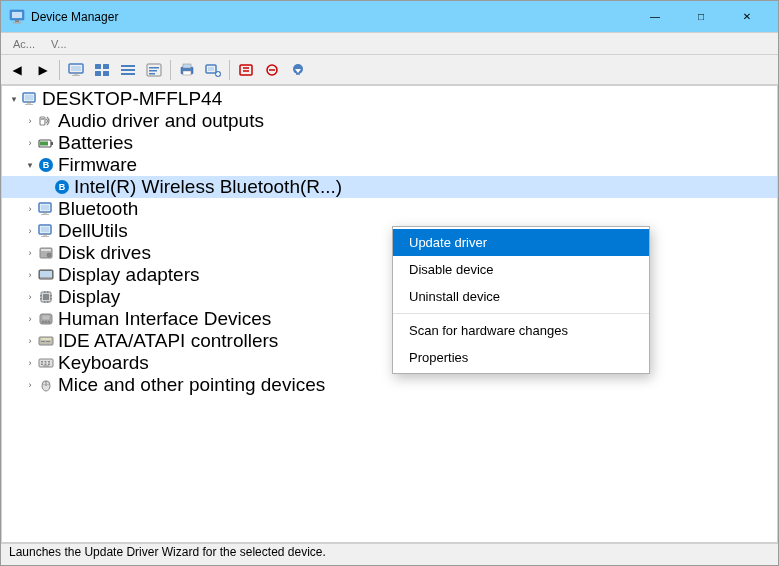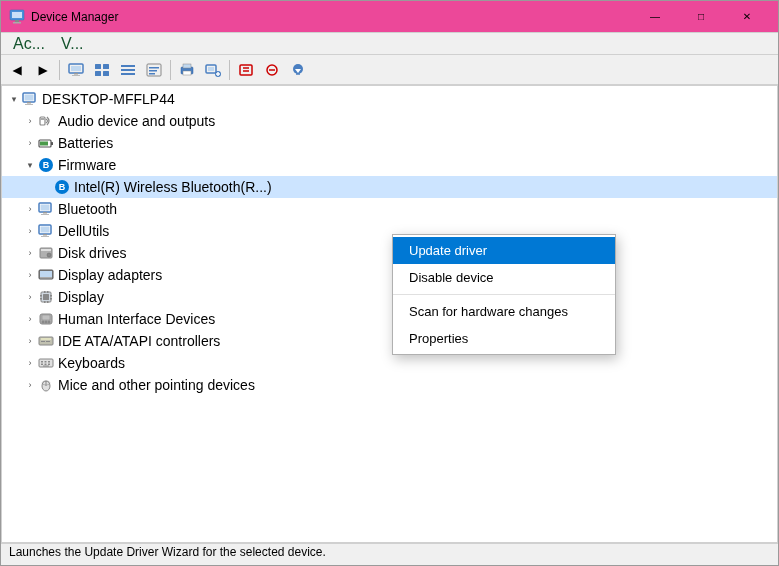--- a/index.html
+++ b/index.html
@@ -7,21 +7,21 @@
       width: 779px;
       height: 566px;
       font-family: 'Segoe UI', Arial, sans-serif;
       font-size: 13px;
       background: #f0f0f0;
       overflow: hidden;
     }
 
     
     .title-bar {
-      background: #ec4899;
+      background: #7dd3fc;
       height: 32px;
       display: flex;
       align-items: center;
       padding: 0 8px;
       border-bottom: 1px solid #d0d0d0;
       user-select: none;
     }
     .title-bar-icon {
       width: 16px;
       height: 16px;
@@ -52,23 +52,23 @@
     .menu-bar {
       background: #f0f0f0;
       height: 22px;
       display: flex;
       align-items: center;
       padding: 0 4px;
       border-bottom: 1px solid #d0d0d0;
     }
     .menu-item {
       padding: 2px 8px;
-      font-size: 16px;
+      font-size: 11px;
       cursor: pointer;
-      color: #14532d;
+      color: #737373;
     }
 
     
     .toolbar {
       background: #f0f0f0;
       height: 30px;
       display: flex;
       align-items: center;
       padding: 0 4px;
       border-bottom: 1px solid #d0d0d0;
@@ -135,35 +135,35 @@
     .tree-icon {
       width: 16px;
       height: 16px;
       margin-right: 4px;
       flex-shrink: 0;
       display: flex;
       align-items: center;
       justify-content: center;
     }
     .tree-label {
-      font-size: 14px;
+      font-size: 19px;
       color: #000;
     }
 
     
     .indent-0 { padding-left: 4px; }
     .indent-1 { padding-left: 20px; }
     .indent-2 { padding-left: 36px; }
 
     
     .context-menu {
       position: absolute;
-      top: 148px;
+      top: 140px;
       left: 390px;
-      width: 224px;
+      width: 258px;
       background: #fff;
       border: 1px solid #b0b0b0;
       box-shadow: 2px 4px 12px rgba(0,0,0,0.25);
       z-index: 100;
       padding: 2px 0;
     }
     .ctx-item {
       padding: 6px 16px;
       font-size: 13px;
       cursor: pointer;
@@ -341,21 +341,21 @@
       <div class="tree-item indent-1">
         <div class="expander">›</div>
         <div class="tree-icon">
           <svg width="14" height="14" viewBox="0 0 14 14">
             <rect x="1" y="3" width="5" height="8" rx="1" fill="none" stroke="#888" stroke-width="1.2"></rect>
             <rect x="1.5" y="4" width="4" height="2" fill="#aaa"></rect>
             <path d="M7 5 Q10 7 7 9" fill="none" stroke="#888" stroke-width="1.2"></path>
             <path d="M8 3 Q12 7 8 11" fill="none" stroke="#888" stroke-width="1.2"></path>
           </svg>
         </div>
-        <span class="tree-label">Audio device and outputs</span>
+        <span class="tree-label">Audio driver and outputs</span>
       </div>
 
       <div class="tree-item indent-1">
         <div class="expander">›</div>
         <div class="tree-icon">
           <svg width="16" height="14" viewBox="0 0 16 14">
             <rect x="1" y="4" width="12" height="7" rx="1" fill="none" stroke="#555" stroke-width="1.2"></rect>
             <rect x="2" y="5.5" width="8" height="4" fill="#4a9a4a"></rect>
             <rect x="13" y="6" width="2" height="3" rx="0.5" fill="#555"></rect>
           </svg>
@@ -502,20 +502,21 @@
           </svg>
         </div>
         <span class="tree-label">Mice and other pointing devices</span>
       </div>
 
     </div>
 
     <div class="context-menu">
       <div class="ctx-item highlighted">Update driver</div>
       <div class="ctx-item">Disable device</div>
+      <div class="ctx-item">Uninstall device</div>
       <div class="ctx-separator"></div>
       <div class="ctx-item">Scan for hardware changes</div>
       <div class="ctx-item bold">Properties</div>
     </div>
   </div>
 
   <div class="status-bar">
     <span>Launches the Update Driver Wizard for the selected device.</span>
   </div>
 </div>

